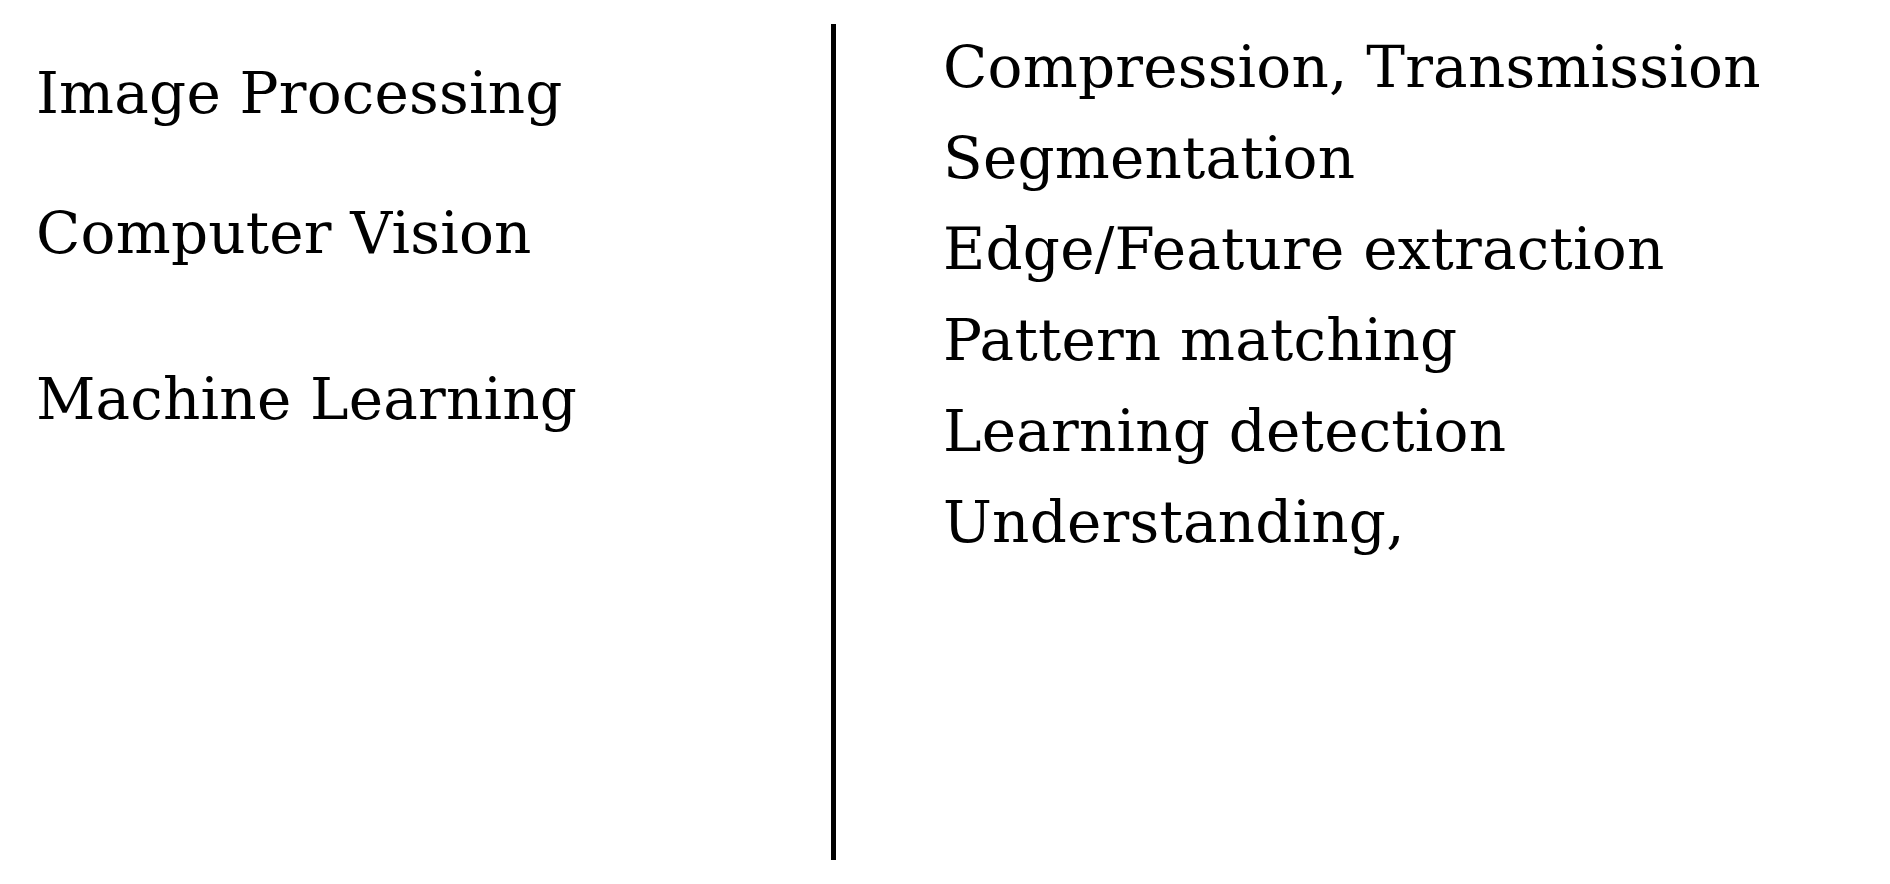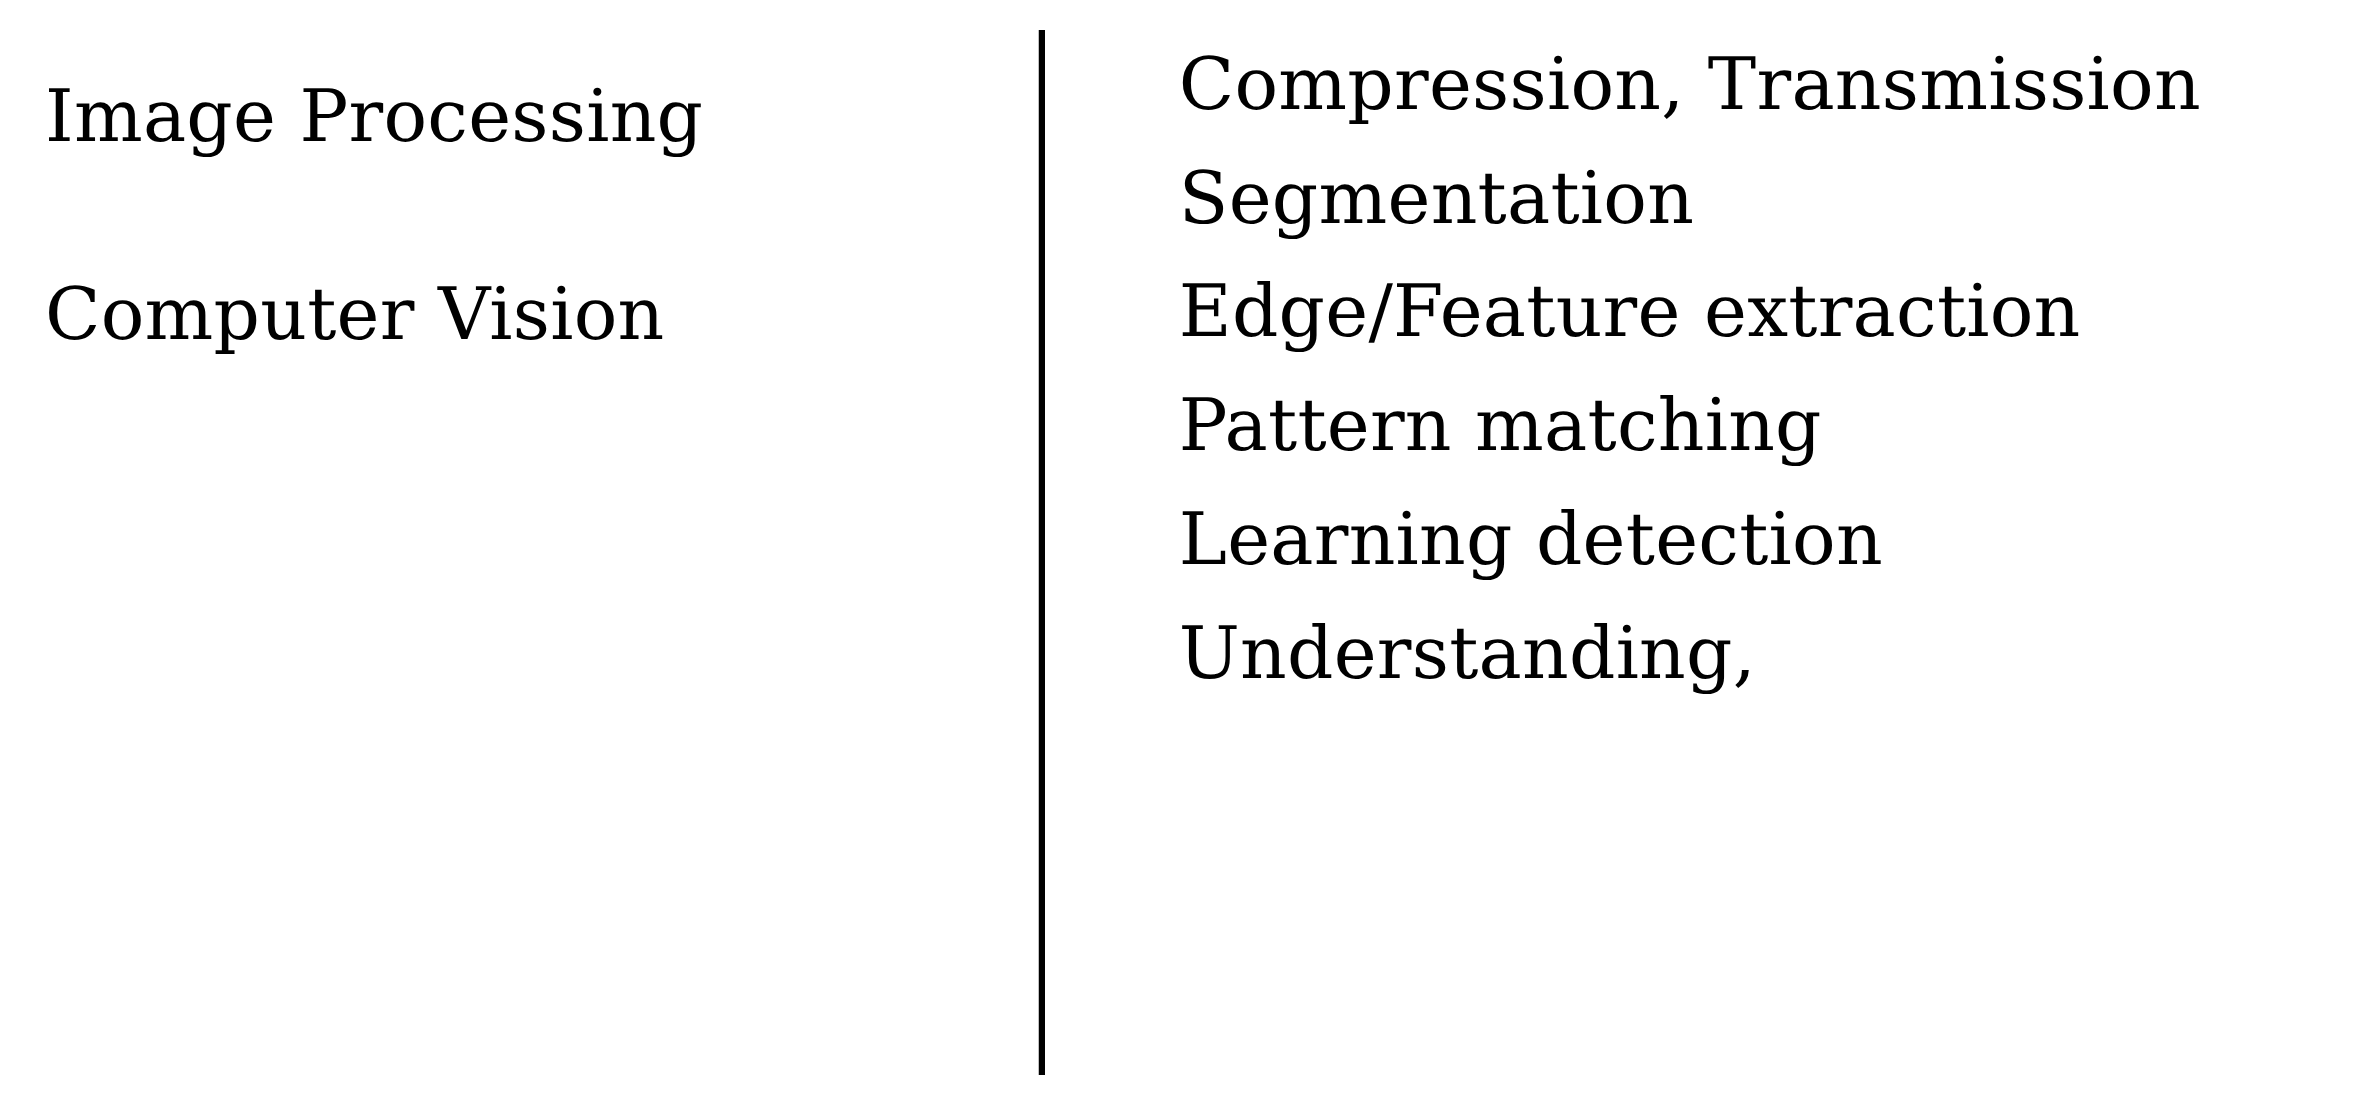--- a/index.html
+++ b/index.html
@@ -35,21 +35,21 @@
     position: absolute;
     left: 0;
     white-space: nowrap;
     font-family: "DejaVu Serif", "Liberation Serif", serif;
     font-size: 58px;
     line-height: 1.0;
     letter-spacing: 0.2px;
     color: #000000;
   }
   .discipline-item.d0 { top: 64px;  }
-  .discipline-item.d1 { top: 222px; text-align: right; }
+  .discipline-item.d1 { top: 204px; text-align: right; }
   .discipline-item.d2 { top: 370px; }
   .discipline-item.d3 { top: 596px; }
 
   
   #column-divider {
     position: absolute;
     left: 831px;
     top: 24px;
     width: 5px;
     height: 836px;
@@ -76,20 +76,21 @@
   }
 </style>
 </head>
 <body>
 
 <div id="figure-root">
 
   <div id="left-column">
     <div class="discipline-item d0">Image Processing</div>
     <div class="discipline-item d1">Computer Vision</div>
+    <div class="discipline-item d2">Machine Learning</div>
   </div>
 
   <div id="column-divider"></div>
 
   <div id="right-column">
     <span class="topic-line">Compression, Transmission</span>
     <span class="topic-line">Segmentation</span>
     <span class="topic-line">Edge/Feature extraction</span>
     <span class="topic-line">Pattern matching</span>
     <span class="topic-line">Learning detection</span>

